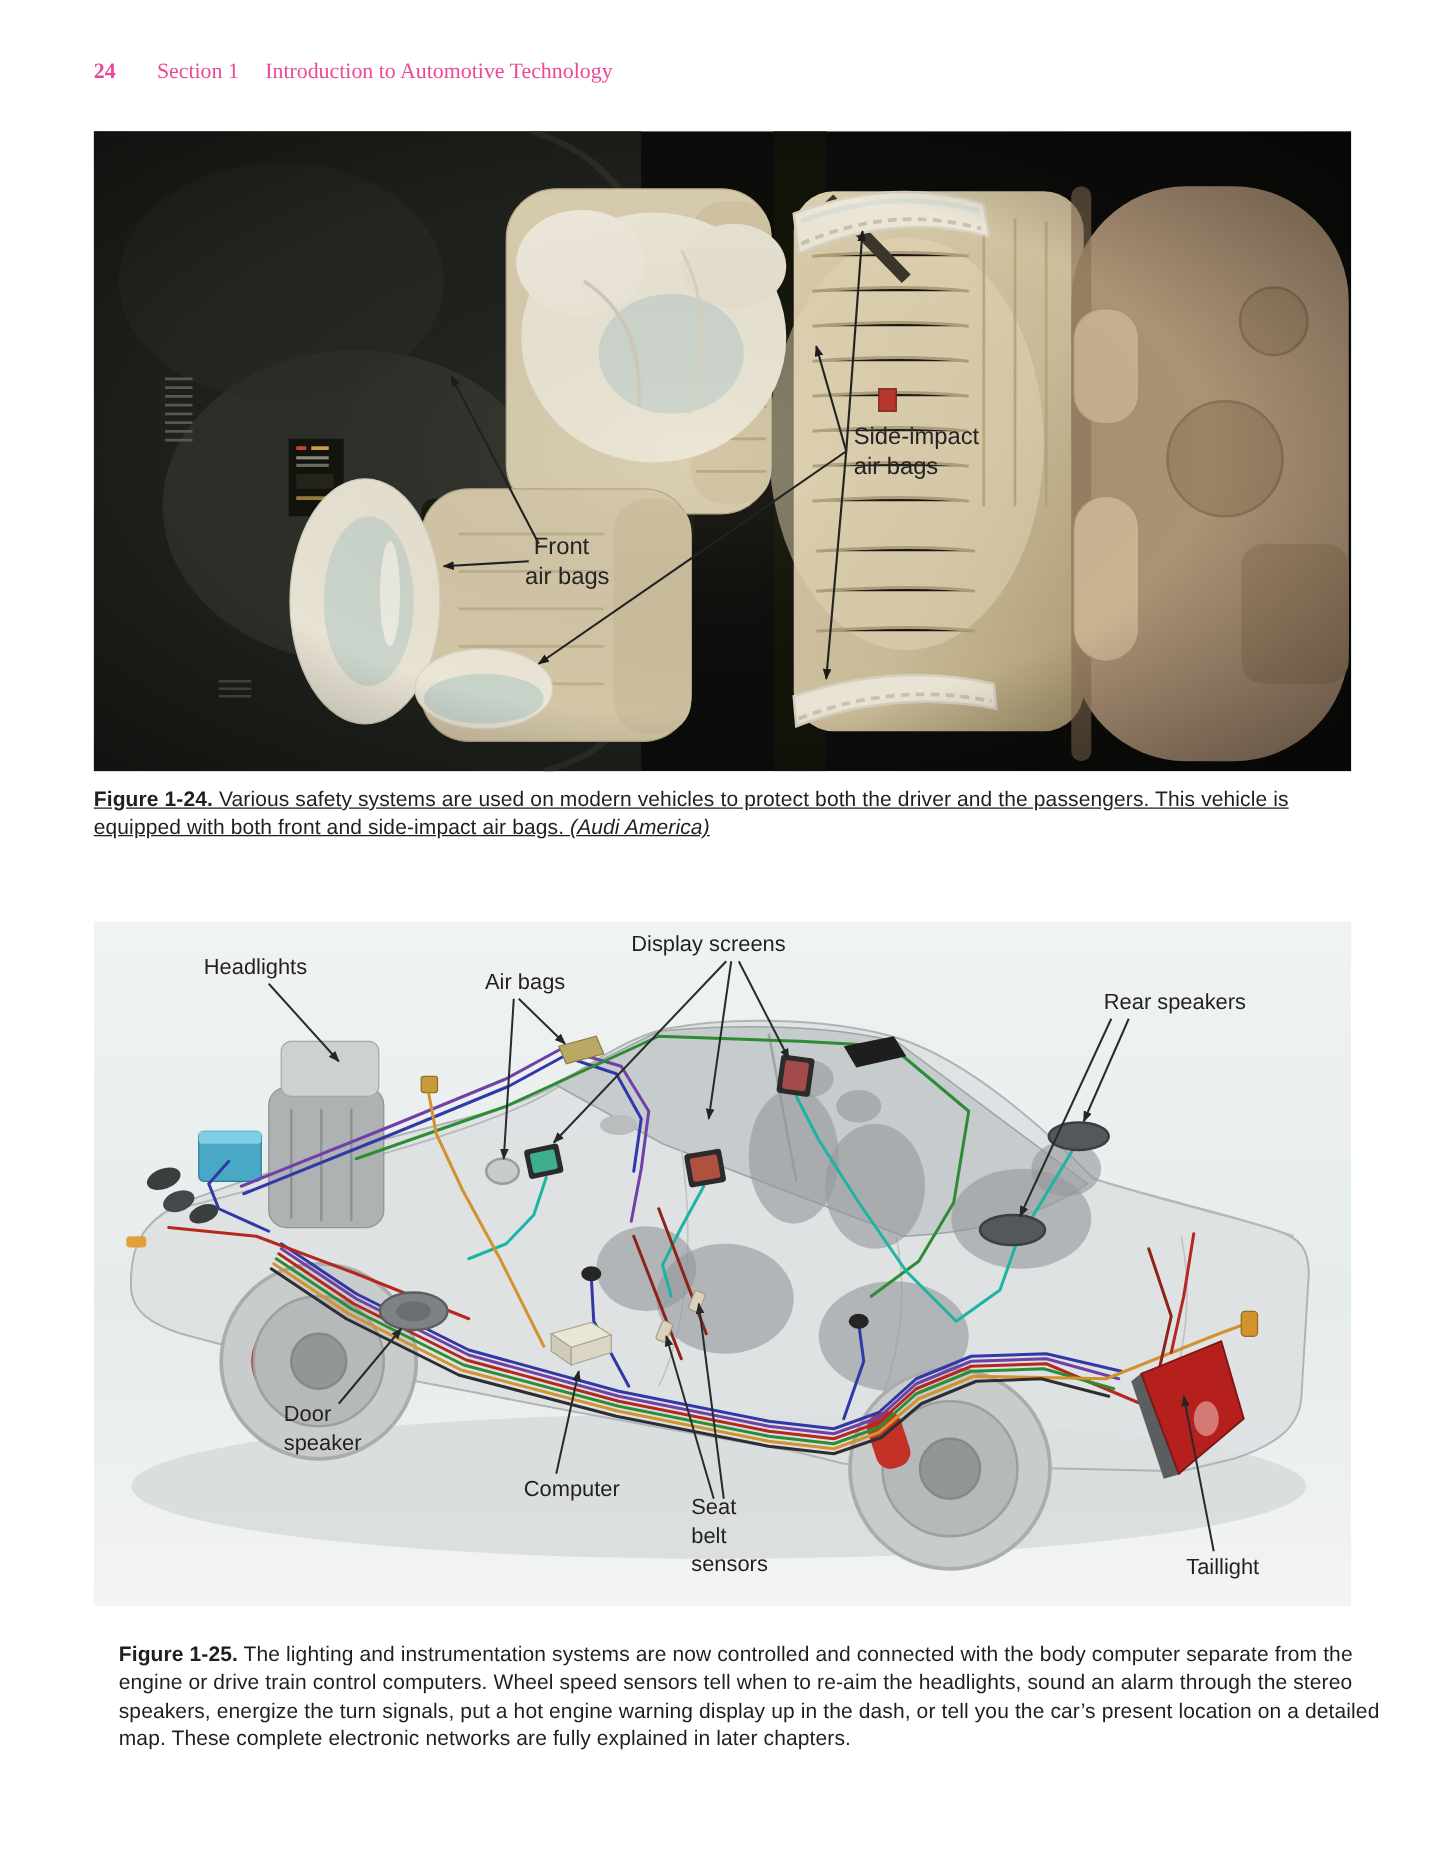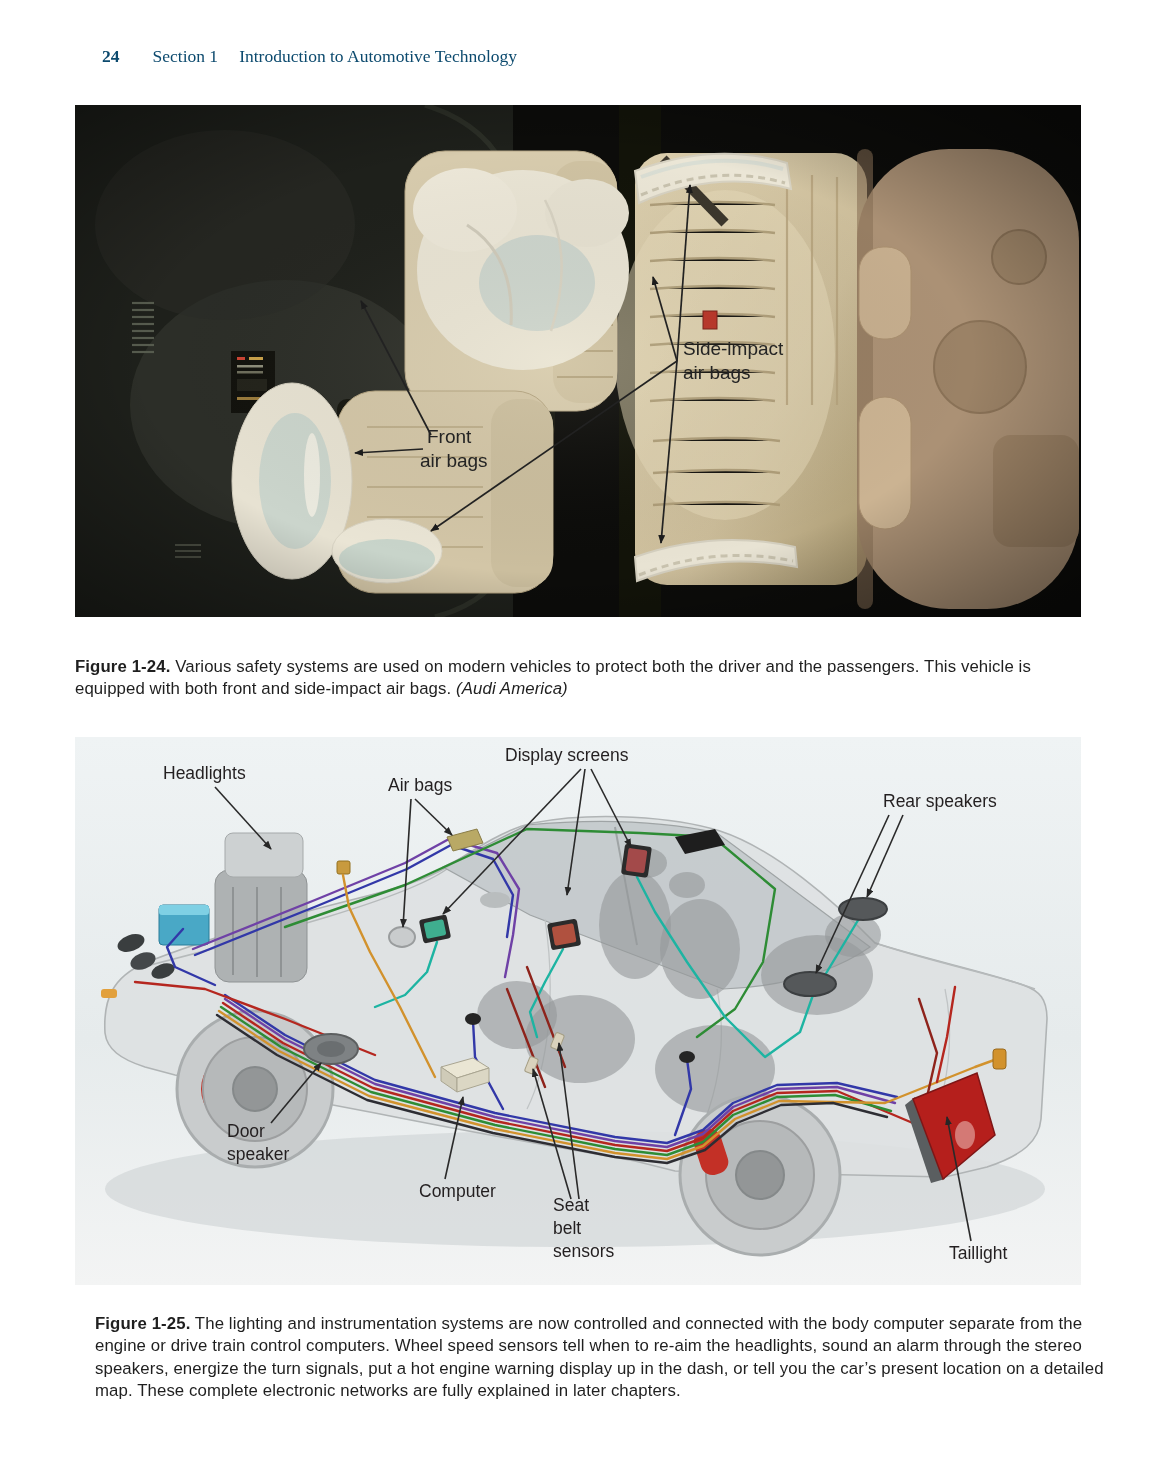--- a/index.html
+++ b/index.html
@@ -1,27 +1,27 @@
 <!DOCTYPE html>
 <html><head>
 <meta charset="utf-8">
 <style>
   html,body{margin:0;padding:0;background:#ffffff;}
   .page{position:relative;width:1156px;height:1479px;background:#ffffff;overflow:hidden;
         font-family:"Liberation Sans",sans-serif;color:#231f20;}
   .hdr{position:absolute;top:46px;left:75px;font-family:"Liberation Serif",serif;
-       font-size:17.5px;color:#0c4a6e;white-space:nowrap;margin-left:27px;}
+       font-size:17.5px;color:#ec4899;white-space:nowrap;}
   .hdr .pnum{font-weight:bold;margin-right:33px;}
   .hdr .sect{margin-right:21px;}
   figure{margin:0;padding:0;}
   .photo-fig{position:absolute;left:75px;top:105px;width:1092px;height:512px;}
   .diagram-fig{position:absolute;left:75px;top:737px;width:1006px;height:548px;}
   .caption{position:absolute;left:75px;width:1013px;font-size:16.8px;line-height:1.34;
            color:#1f1f1f;letter-spacing:0.1px;}
-  .cap1{top:639px;}
+  .cap1{top:612px;text-decoration:underline;}
   .cap2{top:1296px;margin-left:20px;}
   .caption b{font-weight:bold;}
   .caption i{font-style:italic;}
   svg{display:block;}
   svg text{font-family:"Liberation Sans",sans-serif;}
   .photo-label{font-size:19px;fill:#242424;}
   .diag-label{font-size:17.5px;fill:#231f20;}
   .lead{stroke:#222222;stroke-width:1.7;fill:none;}
   .lead2{stroke:#2a2a2a;stroke-width:1.6;fill:none;}
 </style>

